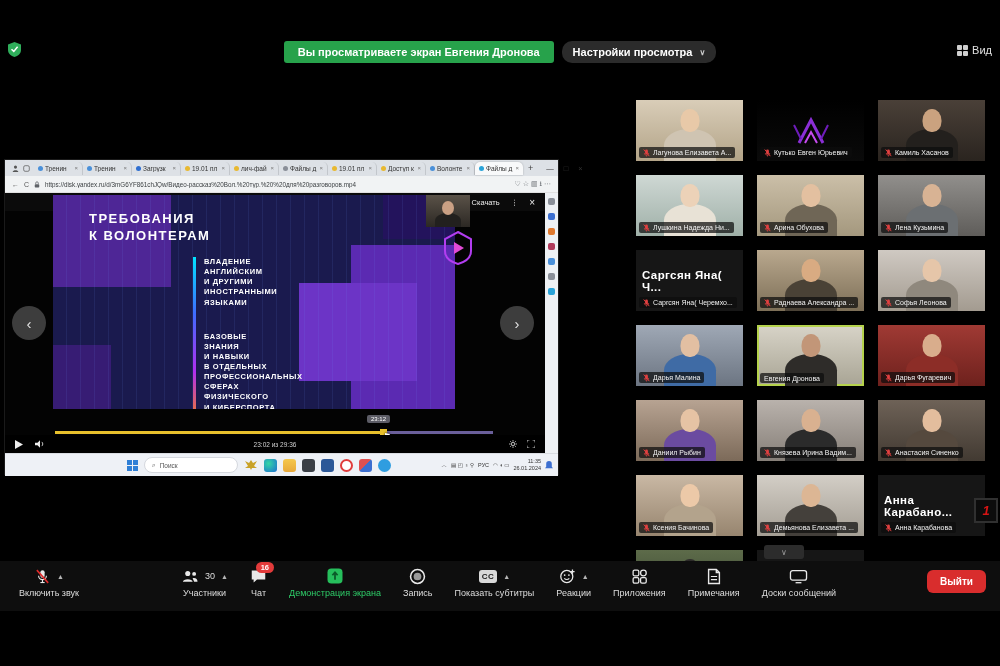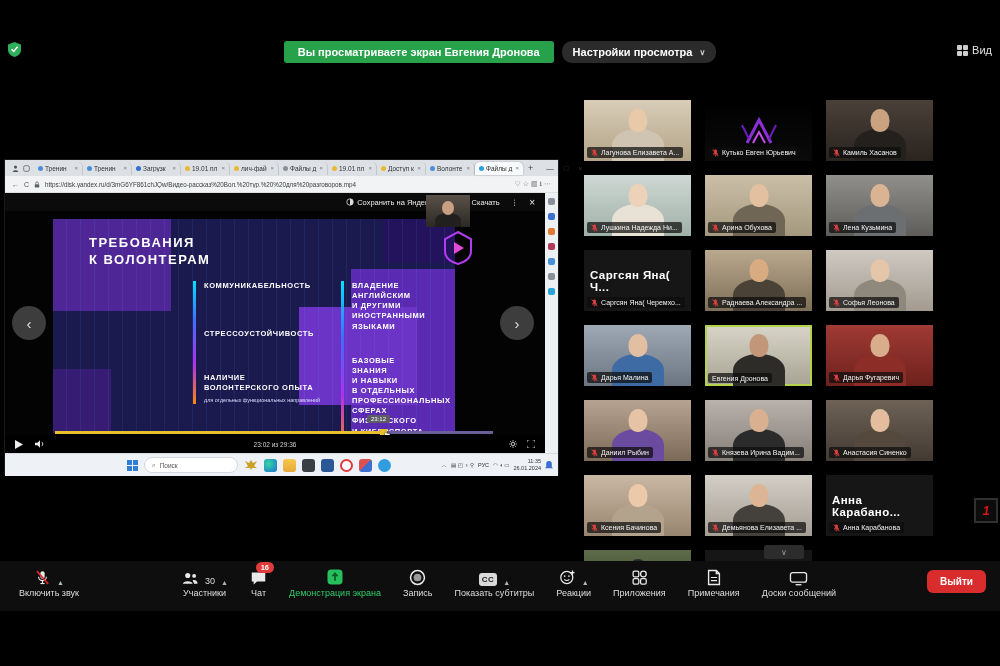--- a/index.html
+++ b/index.html
@@ -33,21 +33,21 @@
   .urlicons{display:flex;gap:5px;color:#5f6368;font-size:7px;}
 
   .content{position:relative;height:260px;background:#030303;overflow:hidden;}
   .esidebar{position:absolute;right:0;top:0;bottom:0;width:13px;background:#eef1f4;display:flex;flex-direction:column;align-items:center;padding-top:5px;gap:8px;}
   .sic{width:7px;height:7px;border-radius:2px;}
 
   .playertop{position:absolute;left:0;right:13px;top:0;height:18px;background:#0b0b0b;display:flex;align-items:center;justify-content:flex-end;gap:11px;padding-right:10px;font-size:7.5px;color:#ececec;}
   .ptbtn{display:flex;align-items:center;gap:3px;cursor:pointer;}
 
   
-  .slide{position:absolute;left:48px;top:26px;width:402px;height:214px;background:#1a1a4e;overflow:hidden;}
+  .slide{position:absolute;left:48px;top:2px;width:402px;height:214px;background:#1a1a4e;overflow:hidden;}
   .rain{position:absolute;inset:0;background:repeating-linear-gradient(90deg,transparent 0 13px,rgba(110,150,255,.10) 13px 14px);}
   .r1{position:absolute;left:0;top:0;width:118px;height:92px;background:#4e2696;}
   .r2{position:absolute;left:298px;top:50px;width:104px;height:164px;background:#5b2ab2;}
   .r3{position:absolute;left:246px;top:88px;width:118px;height:98px;background:#6c34c6;}
   .r4{position:absolute;left:0;top:150px;width:58px;height:64px;background:#371c74;}
   .r5{position:absolute;left:330px;top:0;width:72px;height:44px;background:#23135c;}
   .slidetitle{position:absolute;left:36px;top:16px;font-size:13px;font-weight:bold;letter-spacing:1.5px;white-space:pre-line;line-height:1.3;color:#fff;}
   .cols{position:absolute;left:18px;top:62px;width:384px;display:flex;}
   .scol{display:flex;flex-direction:column;}
   .scol1{width:122px;}
@@ -78,37 +78,37 @@
 
   
   .taskbar{height:22px;background:#eef1f6;border-top:1px solid #d9dce1;display:flex;align-items:center;color:#333;}
   .tkcenter{display:flex;align-items:center;gap:6px;margin-left:122px;}
   .searchpill{display:flex;align-items:center;gap:4px;background:#fff;border:1px solid #d5d8de;border-radius:8px;height:14px;padding:0 7px;font-size:6.5px;color:#555;width:78px;}
   .appic{width:13px;height:13px;border-radius:3px;display:flex;align-items:center;justify-content:center;font-size:8px;}
   .tkright{margin-left:auto;display:flex;align-items:center;gap:4px;padding-right:5px;font-size:5.5px;color:#333;}
   .clock{text-align:right;font-size:5.5px;line-height:1.25;}
 
   
-  .pgrid{position:absolute;left:584px;top:100px;width:325px;display:grid;grid-template-columns:repeat(3,107px);grid-auto-rows:61px;gap:14px;}
+  .pgrid{position:absolute;left:636px;top:100px;width:325px;display:grid;grid-template-columns:repeat(3,107px);grid-auto-rows:61px;gap:14px;}
   .tile{position:relative;background:#161616;overflow:hidden;cursor:pointer;}
   .tile.activeb{outline:2px solid #b5d24c;outline-offset:-2px;}
   .head{position:absolute;left:50%;top:9px;transform:translateX(-50%);width:19px;height:23px;border-radius:50% 50% 46% 46%;}
   .torso{position:absolute;left:50%;top:29px;transform:translateX(-50%);width:52px;height:34px;border-radius:48% 48% 0 0;}
   .plabel{position:absolute;left:3px;bottom:3px;background:rgba(12,12,12,.72);border-radius:2px;padding:1.5px 4px;font-size:7px;display:flex;align-items:center;gap:3px;max-width:98px;white-space:nowrap;overflow:hidden;color:#f2f2f2;}
   .bigname{width:100%;height:100%;display:flex;align-items:center;justify-content:center;font-weight:bold;font-size:11.5px;letter-spacing:.4px;padding:0 6px;box-sizing:border-box;}
   .emblemwrap{width:100%;height:100%;display:flex;align-items:center;justify-content:center;}
   .morebtn{position:absolute;left:764px;top:545px;width:40px;height:14px;background:#2c2c2c;border-radius:3px;color:#9c9c9c;display:flex;align-items:center;justify-content:center;font-size:8px;cursor:pointer;}
   .notif1{position:absolute;left:974px;top:498px;width:20px;height:21px;background:#0c0c0c;border:2px solid #303030;color:#d61414;font-weight:bold;font-size:13px;font-style:italic;display:flex;align-items:center;justify-content:center;}
 
   
   .toolbar{position:absolute;left:0;right:0;top:561px;height:50px;background:#0e0e0e;display:flex;align-items:flex-start;}
   .tbgroup{display:flex;align-items:flex-start;}
   .tbspacer{flex:1;}
   .tbitem{display:flex;flex-direction:column;align-items:center;padding:5px 11px 0 11px;position:relative;color:#e6e6e6;cursor:pointer;}
-  .iconrow{display:flex;align-items:flex-end;gap:4px;height:20px;}
+  .iconrow{display:flex;align-items:center;gap:4px;height:20px;}
   .tblabel{font-size:9px;margin-top:2px;white-space:nowrap;color:#dedede;}
   .tbitem.accent .tblabel{color:#2ecc68;}
   .tbchev{color:#b5b5b5;font-size:7px;margin-left:2px;}
   .tbcount{font-size:9px;color:#dedede;margin-left:2px;}
   .tbbadge{position:absolute;top:1px;right:4px;background:#e23b3b;color:#fff;border-radius:8px;font-size:7.5px;font-weight:bold;padding:1px 5px;}
   .leave{margin-right:14px;margin-top:9px;background:#d92d2d;color:#fff;font-size:10px;font-weight:bold;border-radius:6px;padding:6px 13px;border:none;font-family:inherit;cursor:pointer;}
   .mleft8{margin-left:8px;}
   .ccbox{background:#d9d9d9;color:#1a1a1a;font-size:8px;font-weight:bold;border-radius:3px;padding:2px 3px;letter-spacing:.5px;}
 </style>
 </head>
@@ -242,35 +242,20 @@
       <div class="r1"></div>
         <div class="r5"></div>
         <div class="r2"></div>
         <div class="r3"></div>
         <div class="r4"></div>
       <div class="rain"></div>
       <div class="slidetitle" style="white-space: pre-line;">ТРЕБОВАНИЯ
 К ВОЛОНТЕРАМ</div>
       <div class="cols" id="slidecols">
           <div class="scol scol1"></div>
-          <div class="scol scol2">
-            <div class="barwrap">
-              <div class="sitem" style="margin-bottom: 38px;">
-                <div class="it">КОММУНИКАБЕЛЬНОСТЬ</div>
-              </div>
-              <div class="sitem" style="margin-bottom: 34px;">
-                <div class="it">СТРЕССОУСТОЙЧИВОСТЬ</div>
-              </div>
-              <div class="sitem" style="margin-bottom: 0px;">
-                <div class="it">НАЛИЧИЕ
-ВОЛОНТЕРСКОГО ОПЫТА</div>
-                <div class="sub">для отдельных функциональных направлений</div>
-              </div>
-            </div>
-          </div>
           <div class="scol scol3">
             <div class="barwrap">
               <div class="sitem" style="margin-bottom: 24px;">
                 <div class="it">ВЛАДЕНИЕ
 АНГЛИЙСКИМ
 И ДРУГИМИ
 ИНОСТРАННЫМИ
 ЯЗЫКАМИ</div>
               </div>
               <div class="sitem" style="margin-bottom: 15px;">

